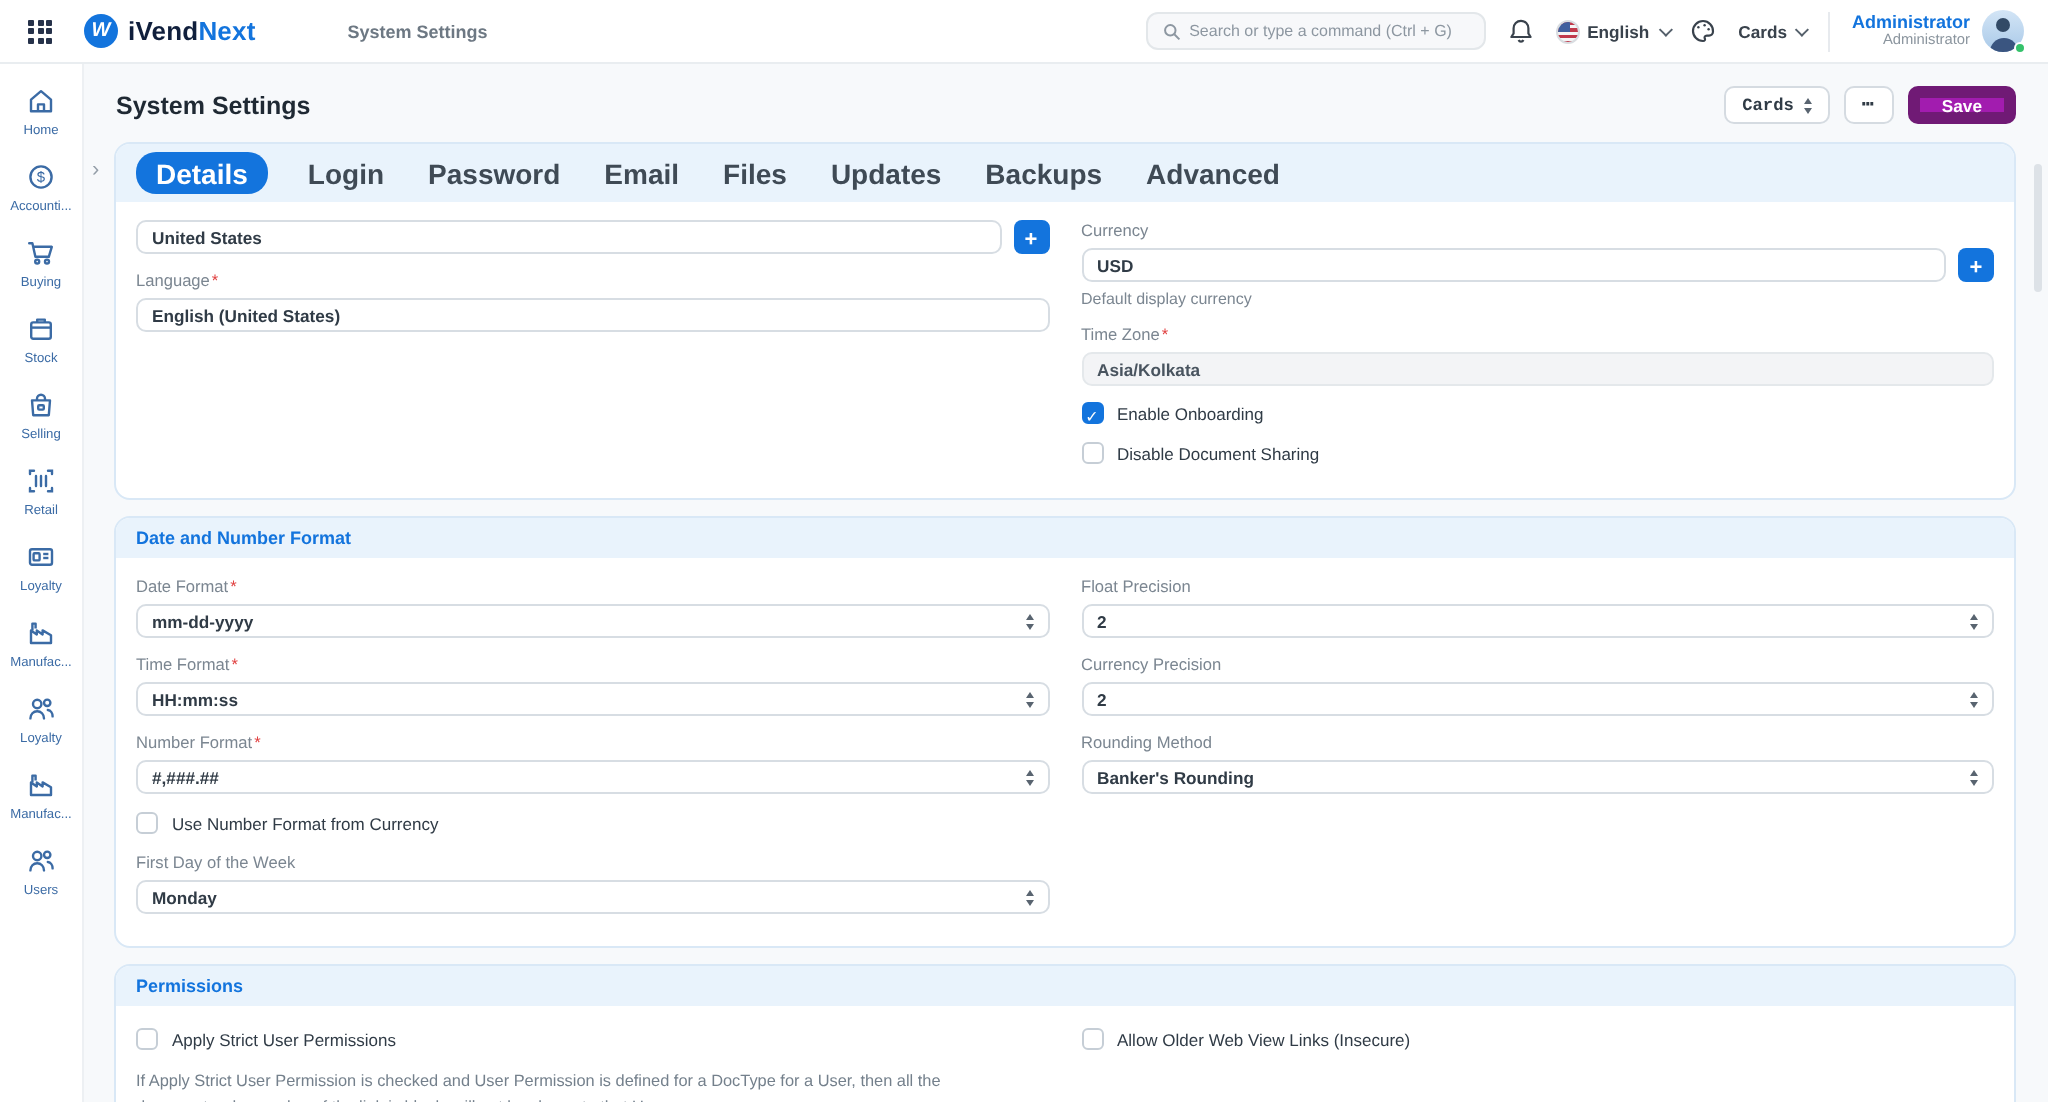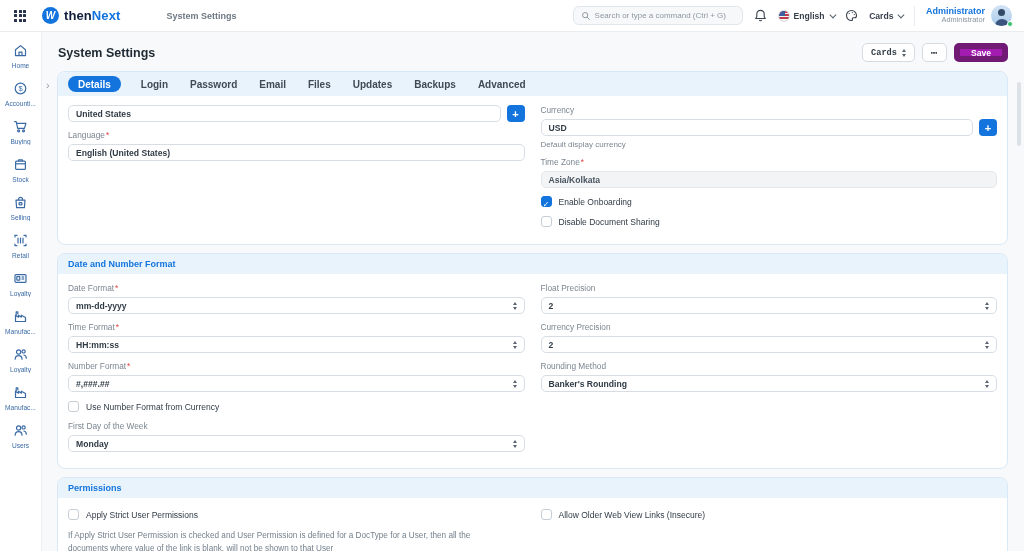--- a/index.html
+++ b/index.html
@@ -61,21 +61,21 @@
   .btn-light { background:#fff; border:1px solid #d5dbe1; color:#303b46; padding:0 8px; font-weight:600;font-family:Liberation Mono, monospace;}
   .btn-save { background:#a21caf; border:6px solid #701a75; color:#fff; padding:0 11px; font-weight:700;}
   .ellipsis::before { content:"⋯"; font-size:10px; letter-spacing:1px; color:#303b46;}
 
   .content { position:relative; padding:0 16px 0 15px;}
   .side-toggle { position:absolute; left:4px; top:4px; cursor:pointer;}
   .gt::before { content:"›"; font-size:11px; color:#949ea8;}
 
   .card { background:#fff; border:1px solid #d9e8f6; border-radius:8px; margin-bottom:8px; overflow:hidden;}
   .tabrow { display:flex; align-items:center; gap:18px; background:#e9f3fc; padding:4px 10px;}
-  .tab { font-size:10px; font-weight:600; color:#3f4a55; cursor:pointer; padding:2px 2px;}
+  .tab { font-size:14px; font-weight:600; color:#3f4a55; cursor:pointer; padding:2px 2px;}
   .tab.active { background:#1374dd; color:#fff; border-radius:10px; padding:2.5px 10px; font-weight:700;}
   .section-band { background:#e9f3fc; padding:5px 10px; font-size:9px; font-weight:700; color:#1374dd;}
 
   .card-body { display:grid; grid-template-columns:1fr 1fr; column-gap:16px; padding:9px 10px 8px 10px;}
   .fgroup { margin-bottom:8px;}
   .flabel { font-size:8.3px; color:#7b8691; margin-bottom:4px;}
   .req { color:#e03e3e; margin-left:1px;}
   .frow { display:flex; gap:6px; align-items:center;}
   .frow .finput { flex:1;}
   .finput { height:17px; border:1px solid #d7dde3; border-radius:5px; padding:0 7px; display:flex;
@@ -112,21 +112,21 @@
       <i></i>
       <i></i>
       <i></i>
       <i></i>
       <i></i>
       <i></i>
       <i></i>
     </span>
   <div class="brand">
     <span class="brand-logo">W</span>
-    <span class="brand-text"><span>then</span><span class="accent">Next</span></span>
+    <span class="brand-text"><span>iVend</span><span class="accent">Next</span></span>
   </div>
   <span class="breadcrumb">System Settings</span>
 
   <div class="top-right">
     <div class="search">
       <span class="icon-btn">
         <svg width="10" height="10" viewBox="0 0 13 13" fill="none" stroke="#8d97a1" stroke-width="1.3">
             <circle cx="5.4" cy="5.4" r="3.4"></circle>
             <path d="M8 8 L11.3 11.3"></path>
           </svg>

